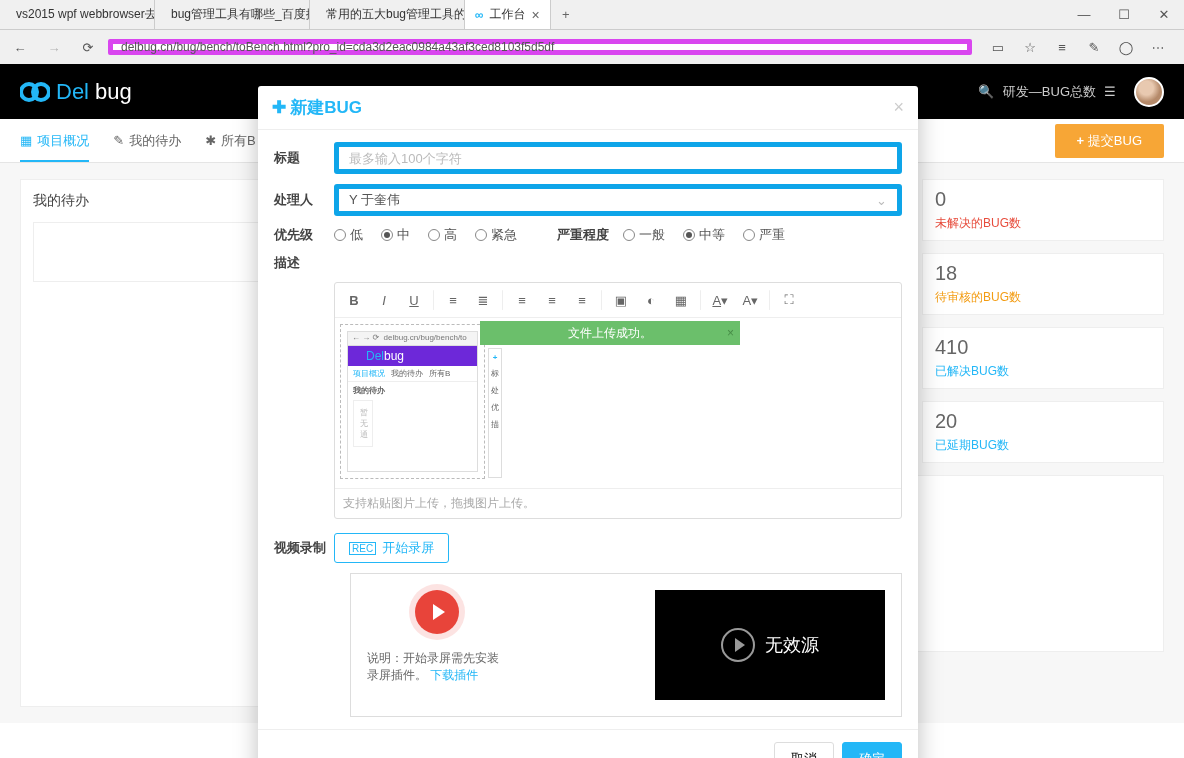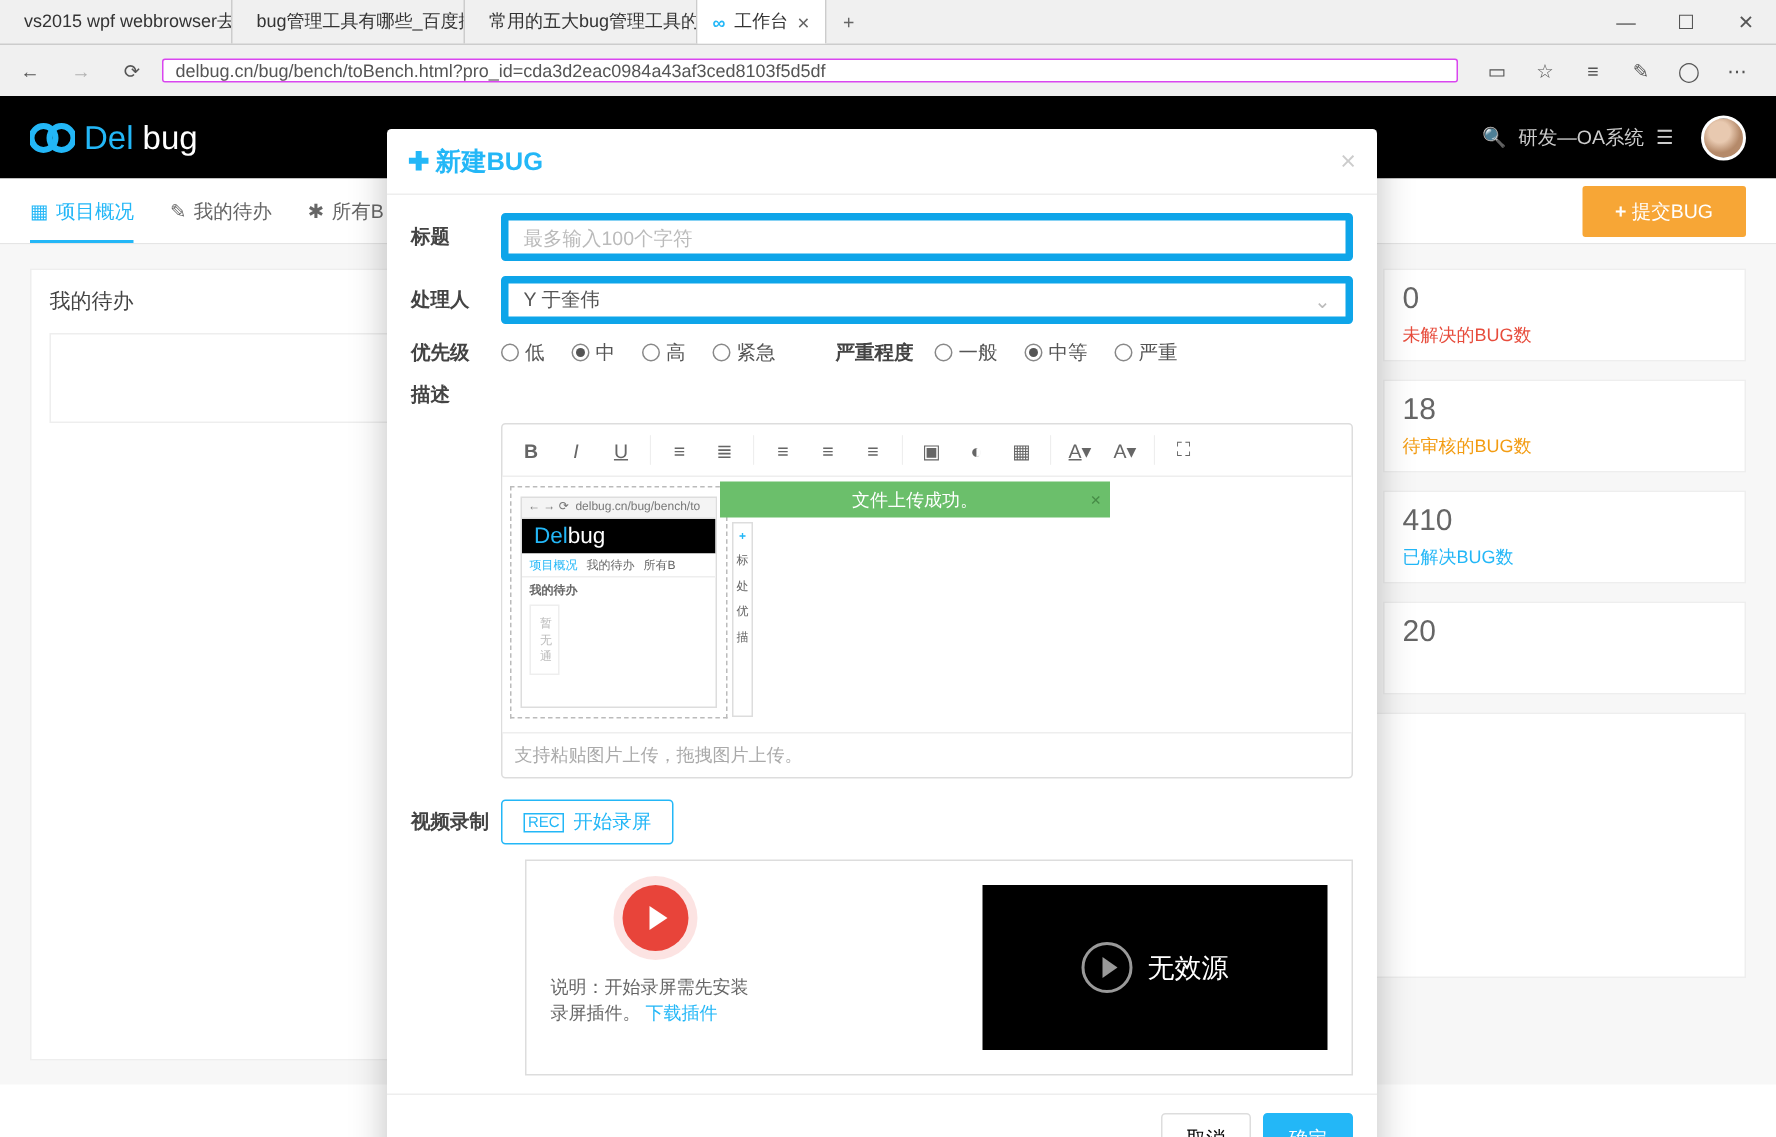--- a/index.html
+++ b/index.html
@@ -7,21 +7,21 @@
 .browser-chrome{background:#f0f0f0}
 .tabbar{display:flex;align-items:center;height:30px;border-bottom:1px solid #ccc}
 .tab{display:flex;align-items:center;height:29px;padding:0 10px;border-right:1px solid #ccc;font-size:12px;color:#333;max-width:155px;overflow:hidden;white-space:nowrap;gap:6px}
 .tab.active{background:#fff}
 .tab-close{margin-left:auto;color:#666;font-size:14px}
 .newtab{width:30px;text-align:center;color:#666}
 .winbtns{margin-left:auto;display:flex}
 .winbtn{width:40px;height:29px;display:flex;align-items:center;justify-content:center;color:#555}
 .navbar{display:flex;align-items:center;height:34px;padding:0 6px;gap:6px}
 .navbtn{width:28px;height:28px;display:flex;align-items:center;justify-content:center;color:#555}
-.url{flex:1;height:16px;border:1px solid #d946ef;border-radius:2px;padding:0 8px;font-size:12px;color:#555;display:flex;align-items:center;background:#fff}
+.url{flex:1;height:16px;border:5px solid #d946ef;border-radius:2px;padding:0 8px;font-size:12px;color:#555;display:flex;align-items:center;background:#fff}
 .right-icons{display:flex;gap:8px;align-items:center;padding:0 8px}
 .ri{width:24px;height:24px;display:flex;align-items:center;justify-content:center;color:#555}
 .page{position:relative}
 .topbar{background:#000;height:55px;display:flex;align-items:center;padding:0 20px;color:#fff}
 .logo{display:flex;align-items:center;gap:6px;font-size:22px}
 .logo .del{color:#23b7f7}
 .logo .bug{color:#fff}
 .spacer{flex:1}
 .topsearch{color:#ccc;font-size:13px;display:flex;align-items:center;gap:8px}
 .avatar{width:30px;height:30px;border-radius:50%;background:radial-gradient(circle at 40% 35%, #e8c9b0 30%, #b58a6a 60%);margin-left:10px;border:2px solid #fff}
@@ -60,21 +60,21 @@
 .radio .rdot{width:12px;height:12px;border:1px solid #888;border-radius:50%;display:inline-block;position:relative}
 .radio.checked .rdot::after{content:"";position:absolute;inset:2px;background:#555;border-radius:50%}
 .editor{border:1px solid #ddd;border-radius:3px;margin-left:60px}
 .toolbar{display:flex;gap:4px;padding:4px 6px;border-bottom:1px solid #eee;flex-wrap:wrap;align-items:center}
 .tbtn{width:26px;height:26px;display:flex;align-items:center;justify-content:center;color:#666;font-size:13px;border-radius:2px}
 .tbtn.sep{border-right:1px solid #eee;width:1px;padding:0;margin:0 2px;height:20px}
 .editor-canvas{position:relative;height:170px;overflow:hidden;background:#fff}
 .thumb{position:absolute;left:5px;top:6px;width:145px;height:155px;border:1px dashed #bbb;background:#fff}
 .thumb-inner{position:absolute;inset:6px;overflow:hidden;border:1px solid #ddd}
 .thumb-top{height:14px;background:#f4f4f4;border-bottom:1px solid #ddd;font-size:8px;color:#777;padding:1px 4px;white-space:nowrap;overflow:hidden}
-.thumb-logo{background:#000000;color:#fff;font-size:15px;padding:3px 8px}
+.thumb-logo{background:#6d28d9;color:#fff;font-size:12px;padding:3px 18px}
 .thumb-nav{background:#fff;font-size:8px;padding:2px 5px;color:#23b7f7;display:flex;gap:6px;border-bottom:1px solid #eee}
 .thumb-body{padding:3px 5px;font-size:8px;color:#666}
 .toast{position:absolute;left:145px;top:3px;width:260px;height:24px;background:#6bbf6b;color:#fff;display:flex;align-items:center;justify-content:center;font-size:12px}
 .toast-x{position:absolute;right:6px;color:#478c47}
 .editor-footer{border-top:1px solid #eee;padding:6px 8px;font-size:12px;color:#aaa}
 .rec-btn{border:1px solid #23b7f7;color:#23b7f7;padding:5px 14px;border-radius:3px;display:inline-flex;align-items:center;gap:6px;font-size:13px}
 .video-area{border:1px solid #ddd;margin-left:76px;margin-top:10px;padding:16px;display:flex;gap:40px;align-items:flex-start}
 .play-circle{width:44px;height:44px;border-radius:50%;background:#e8443a;display:flex;align-items:center;justify-content:center;margin:0 auto 16px;box-shadow:0 0 0 6px rgba(232,68,58,.15)}
 .play-circle::after{content:"";border-left:12px solid #fff;border-top:8px solid transparent;border-bottom:8px solid transparent;margin-left:3px}
 .video-desc{font-size:12px;color:#666;text-align:left}
@@ -140,21 +140,21 @@
       <svg width="30" height="26">
           <circle cx="9" cy="13" r="8" fill="none" stroke="#23b7f7" stroke-width="4"></circle>
           <circle cx="21" cy="13" r="8" fill="none" stroke="#23b7f7" stroke-width="4"></circle>
         </svg>
       <span class="del">Del</span>
         <span class="bug">bug</span>
     </div>
     <div class="spacer"></div>
     <div class="topsearch">
       <span>🔍</span>
-      <span>研发—OA系统</span>
+      <span>研发—BUG总数</span>
       <span class="hamburger">☰</span>
     </div>
     <div class="avatar"></div>
   </div>
 
   <div class="subnav">
     <div class="subnav-item active">
         <span>▦</span>
         <span>项目概况</span>
       </div>
@@ -207,20 +207,21 @@
             <div class="lbl c-blue">已解决BUG数</div>
           </div>
       </div>
       <div class="stat-row">
         <div class="stat">
             <div class="num">41</div>
             <div class="lbl c-gray">已关闭BUG数</div>
           </div>
         <div class="stat">
             <div class="num">20</div>
+            <div class="lbl c-blue">已延期BUG数</div>
           </div>
       </div>
       <div class="pie-area">
         <div class="legend" id="legend">
             <div class="legend-item">
               <span class="dot" style="background:#e74c3c"></span>
               <span>未解决</span>
             </div>
             <div class="legend-item">
               <span class="dot" style="background:#f39c12"></span>

